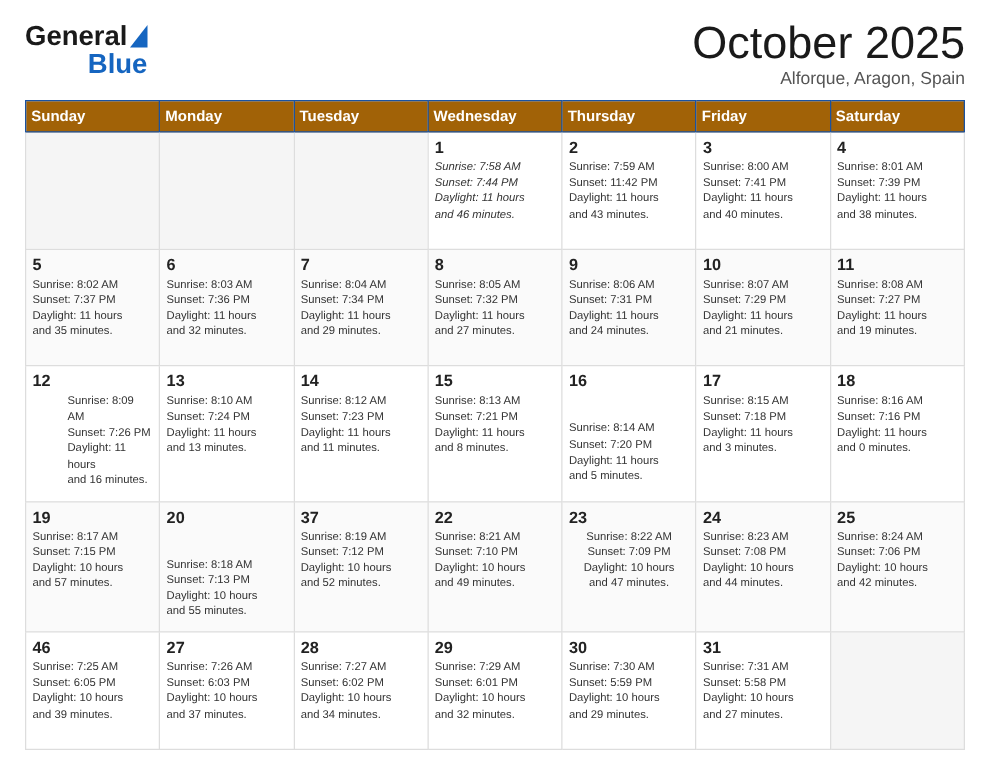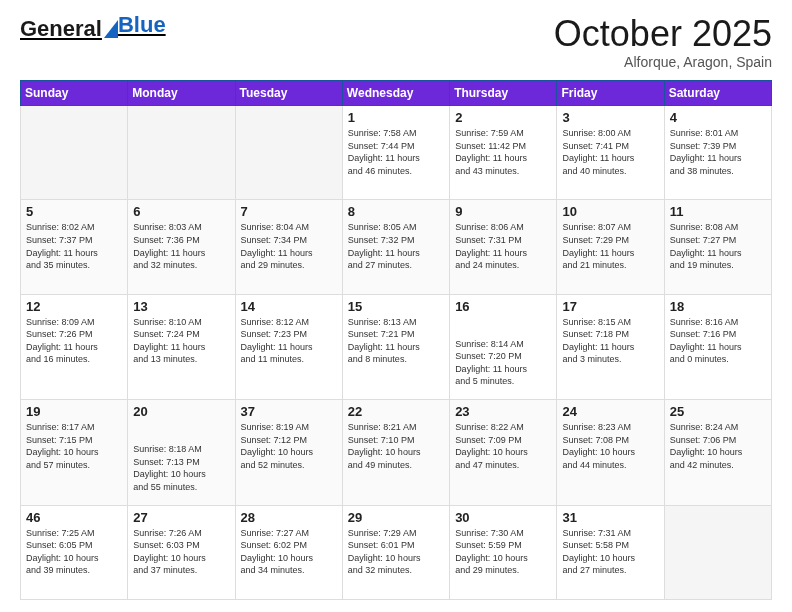--- a/index.html
+++ b/index.html
@@ -18,23 +18,22 @@
       flex-direction: column;
     }
     .header {
       display: flex;
       justify-content: space-between;
       align-items: flex-start;
       margin-bottom: 10px;
     }
     .logo {
       display: flex;
-      flex-direction: row;
-      align-items: flex-start;
-      text-decoration: underline;
+      flex-direction: column;
+      align-items: flex-end;
     }
     .logo-triangle {
       width: 0;
       height: 0;
       border-left: 14px solid transparent;
       border-bottom: 18px solid #1565c0;
       display: inline-block;
       margin-left: 2px;
       vertical-align: middle;
     }
@@ -57,21 +56,21 @@
       margin-top: 2px;
     }
     .calendar {
       flex: 1;
       border: 1px solid #ccc;
       border-collapse: collapse;
       width: 100%;
       table-layout: fixed;
     }
     .calendar th {
-      background: #6d28d9;
+      background: #a16207;
       color: #fff;
       font-size: 12px;
       font-weight: bold;
       padding: 5px 4px;
       text-align: left;
       border: 1px solid #1a52a0;
     }
     .calendar td {
       border: 1px solid #ddd;
       vertical-align: top;
@@ -130,21 +129,21 @@
           <th>Saturday</th>
         </tr>
     </thead>
     <tbody id="calendar-body">
     <tr>
           <td class="empty"></td>
           <td class="empty"></td>
           <td class="empty"></td>
           <td>
             <span class="day-num">1</span>
-            <div class="day-info" style="white-space: pre-line;">Sunrise: 7:58 AM
+            <div class="day-info" style="white-space: pre-line; font-style: italic;">Sunrise: 7:58 AM
 Sunset: 7:44 PM
 Daylight: 11 hours
 and 46 minutes.</div>
           </td>
           <td>
             <span class="day-num">2</span>
             <div class="day-info" style="white-space: pre-line;">Sunrise: 7:59 AM
 Sunset: 11:42 PM
 Daylight: 11 hours
 and 43 minutes.</div>
@@ -211,21 +210,21 @@
             <span class="day-num">11</span>
             <div class="day-info" style="white-space: pre-line;">Sunrise: 8:08 AM
 Sunset: 7:27 PM
 Daylight: 11 hours
 and 19 minutes.</div>
           </td>
         </tr>
         <tr>
           <td>
             <span class="day-num">12</span>
-            <div class="day-info" style="white-space: pre-line;">Sunrise: 8:09 AM
+            <div class="day-info" style="white-space: pre-line; margin-left: 28px;">Sunrise: 8:09 AM
 Sunset: 7:26 PM
 Daylight: 11 hours
 and 16 minutes.</div>
           </td>
           <td>
             <span class="day-num">13</span>
             <div class="day-info" style="white-space: pre-line;">Sunrise: 8:10 AM
 Sunset: 7:24 PM
 Daylight: 11 hours
 and 13 minutes.</div>
@@ -290,21 +289,21 @@
           </td>
           <td>
             <span class="day-num">22</span>
             <div class="day-info" style="white-space: pre-line;">Sunrise: 8:21 AM
 Sunset: 7:10 PM
 Daylight: 10 hours
 and 49 minutes.</div>
           </td>
           <td>
             <span class="day-num">23</span>
-            <div class="day-info" style="white-space: pre-line;">Sunrise: 8:22 AM
+            <div class="day-info" style="white-space: pre-line; text-align: center;">Sunrise: 8:22 AM
 Sunset: 7:09 PM
 Daylight: 10 hours
 and 47 minutes.</div>
           </td>
           <td>
             <span class="day-num">24</span>
             <div class="day-info" style="white-space: pre-line;">Sunrise: 8:23 AM
 Sunset: 7:08 PM
 Daylight: 10 hours
 and 44 minutes.</div>

